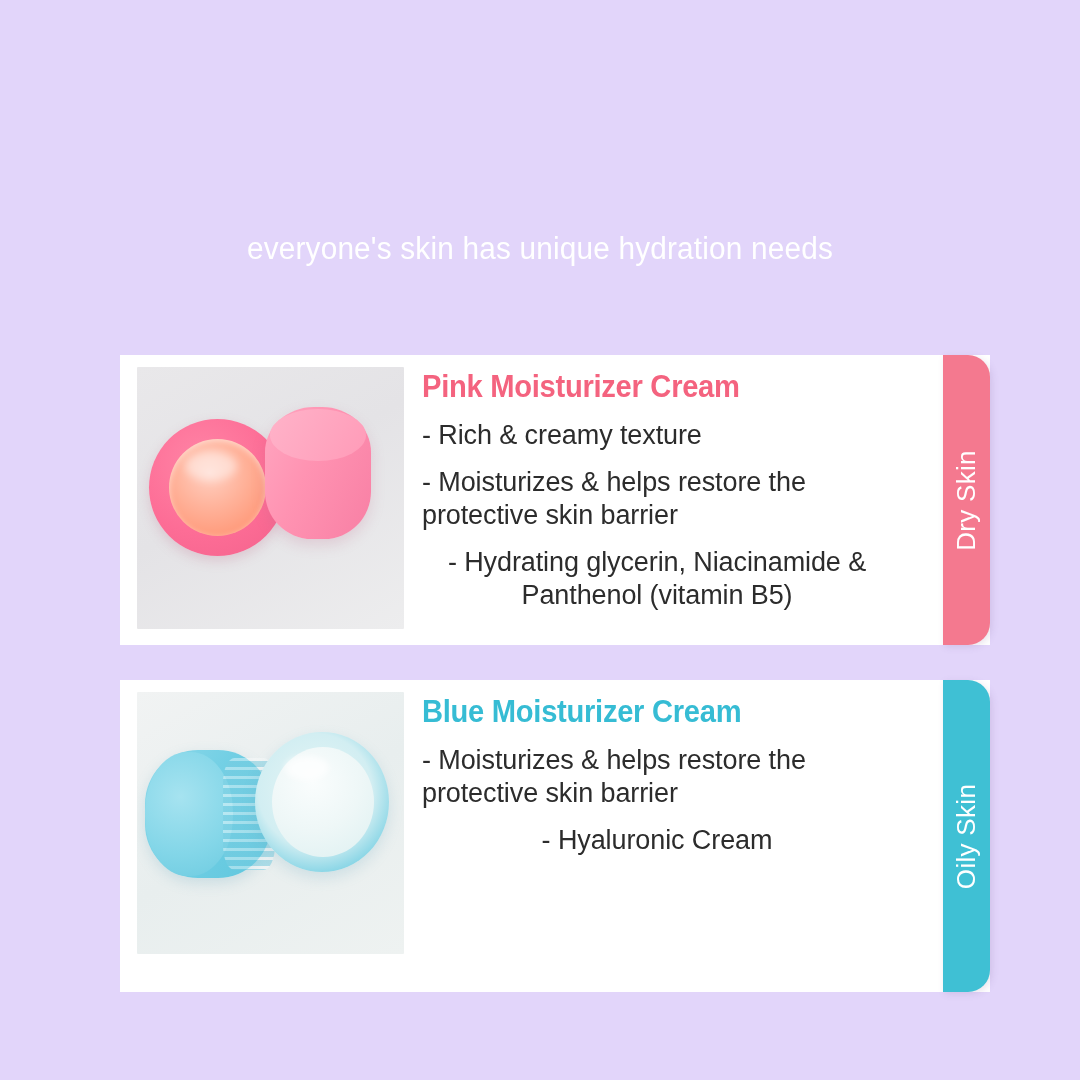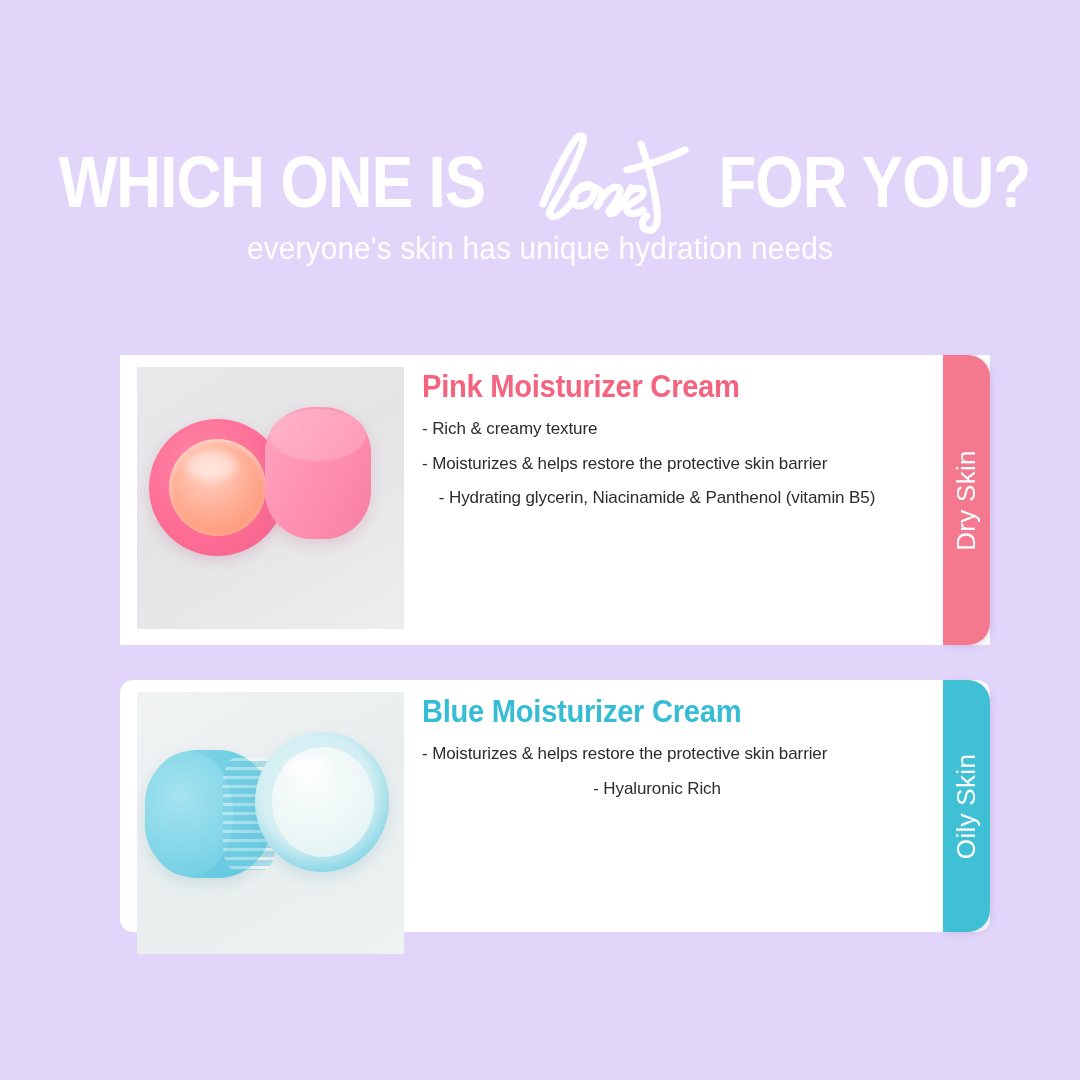--- a/index.html
+++ b/index.html
@@ -78,21 +78,21 @@
   }
   .card {
     position: relative;
     width: 870px;
     margin-left: 105px;
     background: #ffffff;
     display: flex;
     align-items: flex-start;
   }
   .card-one { height: 290px; margin-bottom: 35px; }
-  .card-two { height: 252px; border-radius: 13px; }
+  .card-two { height: 312px; }
 
   .card-photo {
     width: 267px;
     height: 262px;
     margin: 12px 0 0 17px;
     flex: 0 0 auto;
     position: relative;
     overflow: hidden;
     border-radius: 1px;
   }
@@ -177,21 +177,21 @@
     font-weight: bold;
     letter-spacing: -0.3px;
     transform: scaleX(0.94);
     transform-origin: left center;
     margin: 0 0 14px 0;
     white-space: nowrap;
   }
   .title-pink { color: #f4637f; }
   .title-blue { color: #36bcd4; }
   .bullet {
-    font-size: 17px;
+    font-size: 27px;
     line-height: 1.22;
     color: #2c2c2c;
     margin-bottom: 14px;
     letter-spacing: -0.1px;
     max-width: 470px;
   }
   .bullet:last-child { margin-bottom: 0; text-align: center; }
 
   
   .side-tab {
@@ -215,35 +215,20 @@
     letter-spacing: 0.3px;
     white-space: nowrap;
     transform: rotate(-90deg);
   }
 </style>
 </head>
 <body>
 
 <div class="header">
 
-  <div class="headline">
-    <span class="hl-word">WHICH ONE IS</span>
-    <span class="hl-script">
-      <svg width="176" height="112" viewBox="0 0 176 112" fill="none" aria-hidden="true">
-
-        <path d="M16 78 C26 52 38 28 48 14 C52 8 58 8 56 16 C53 30 40 56 30 72 C24 82 20 88 24 90 C30 93 40 84 48 72" stroke="#ffffff" stroke-width="7" stroke-linecap="round" fill="none"></path>
-        <path d="M46 70 C52 58 62 56 66 62 C70 68 62 80 52 80 C46 80 44 74 48 68 C54 60 66 58 72 64 C76 68 74 76 70 80" stroke="#ffffff" stroke-width="7" stroke-linecap="round" fill="none"></path>
-        <path d="M70 80 C76 68 86 58 92 62 C96 65 88 78 84 82 C80 86 82 90 88 86 C94 82 100 70 104 62" stroke="#ffffff" stroke-width="7" stroke-linecap="round" fill="none"></path>
-        <path d="M102 66 C110 60 118 62 116 68 C114 74 102 76 100 82 C98 88 108 90 116 84" stroke="#ffffff" stroke-width="7" stroke-linecap="round" fill="none"></path>
-        <path d="M114 18 C122 40 128 66 130 84 C132 98 128 106 120 104 C114 102 114 94 120 90" stroke="#ffffff" stroke-width="7" stroke-linecap="round" fill="none"></path>
-        <path d="M100 44 C116 40 138 34 158 24" stroke="#ffffff" stroke-width="7" stroke-linecap="round" fill="none"></path>
-      </svg>
-    </span>
-    <span class="hl-word">FOR YOU?</span>
-  </div>
 
   <div class="subtitle">everyone's skin has unique hydration needs</div>
 </div>
 
 <div class="cards">
 
   <div class="card card-one">
     <div class="card-photo photo-pink">
       <div class="p-jar-base"></div>
       <div class="p-jar-inner"></div>
@@ -267,20 +252,20 @@
       <div class="b-lid"></div>
       <div class="b-lid-face"></div>
       <div class="b-lid-thread"></div>
       <div class="b-jar"></div>
       <div class="b-jar-cream"></div>
       <div class="b-jar-gloss"></div>
     </div>
     <div class="card-text">
       <div class="product-title title-blue">Blue Moisturizer Cream</div>
       <div class="bullet">- Moisturizes &amp; helps restore the protective skin barrier</div>
-      <div class="bullet">- Hyaluronic Rich</div>
+      <div class="bullet">- Hyaluronic Cream</div>
     </div>
     <div class="side-tab tab-blue">
       <span>Oily Skin</span>
     </div>
   </div>
 
 </div>
 
 </body></html>

